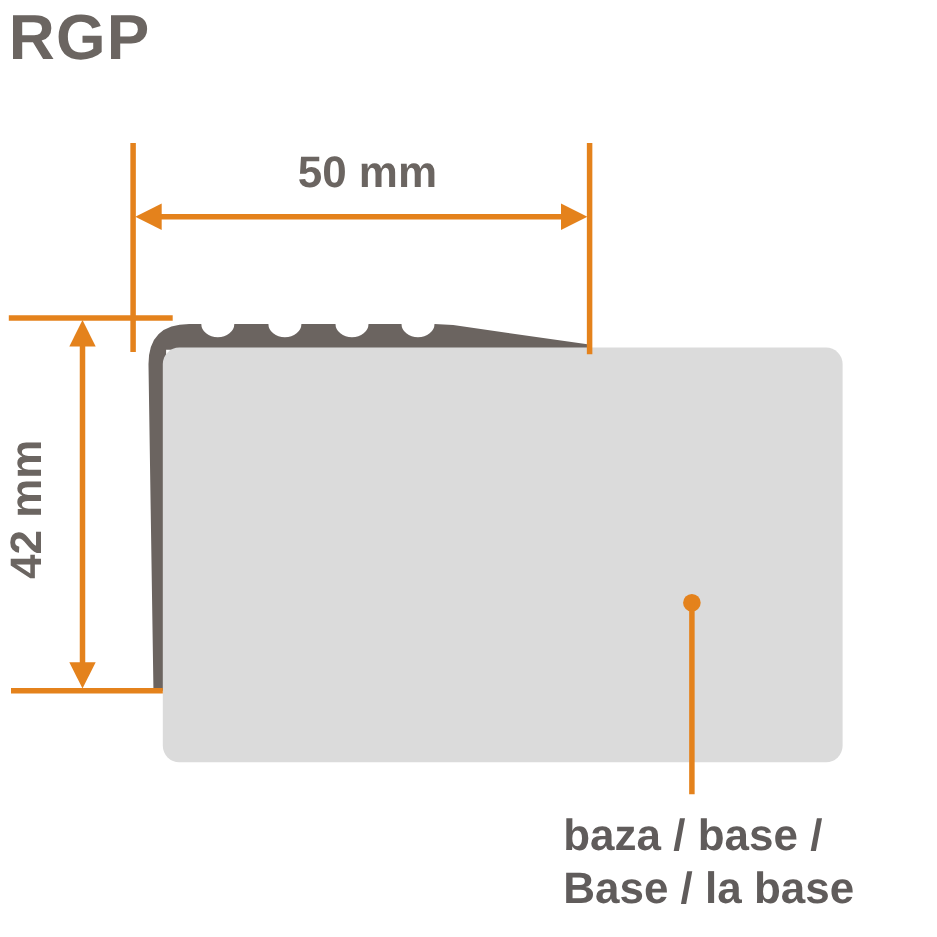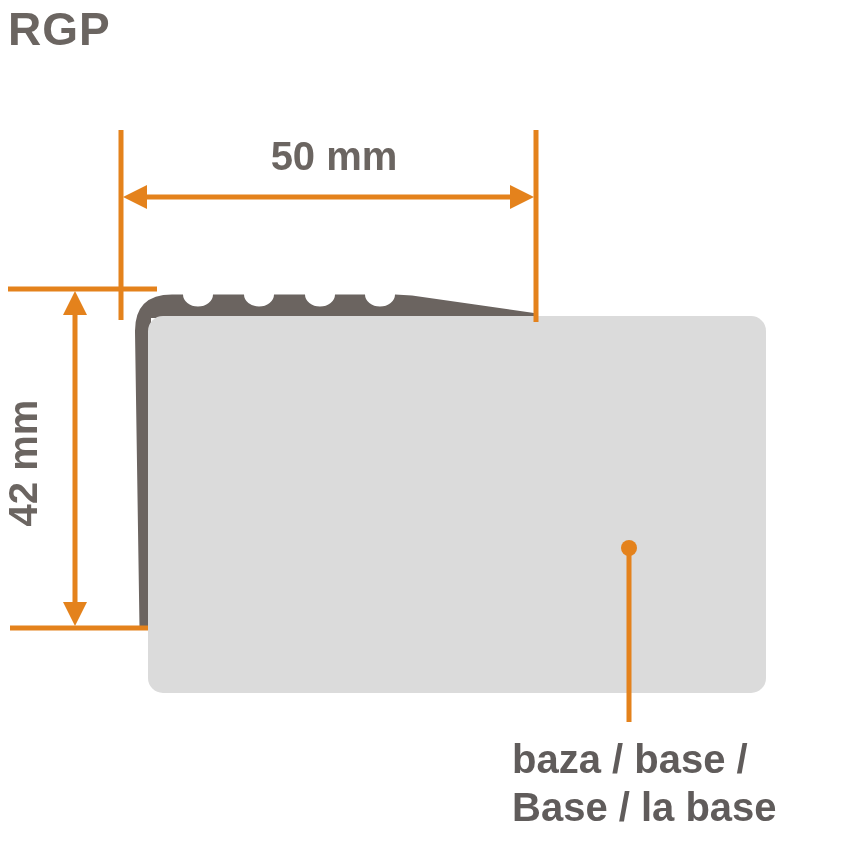--- a/index.html
+++ b/index.html
@@ -20,21 +20,21 @@
     overflow: hidden;
   }
   .canvas {
     position: relative;
     width: 852px; height: 852px;
   }
   .product-title {
     position: absolute;
     left: 8px; top: 6px;
     margin: 0;
-    font-size: 46px;
+    font-size: 58px;
     font-weight: bold;
     letter-spacing: 1px;
     color: var(--title_gray);
     line-height: 1.0;
   }
   svg.diagram {
     position: absolute;
     left: 0; top: 0;
     width: 852px; height: 852px;
   }

